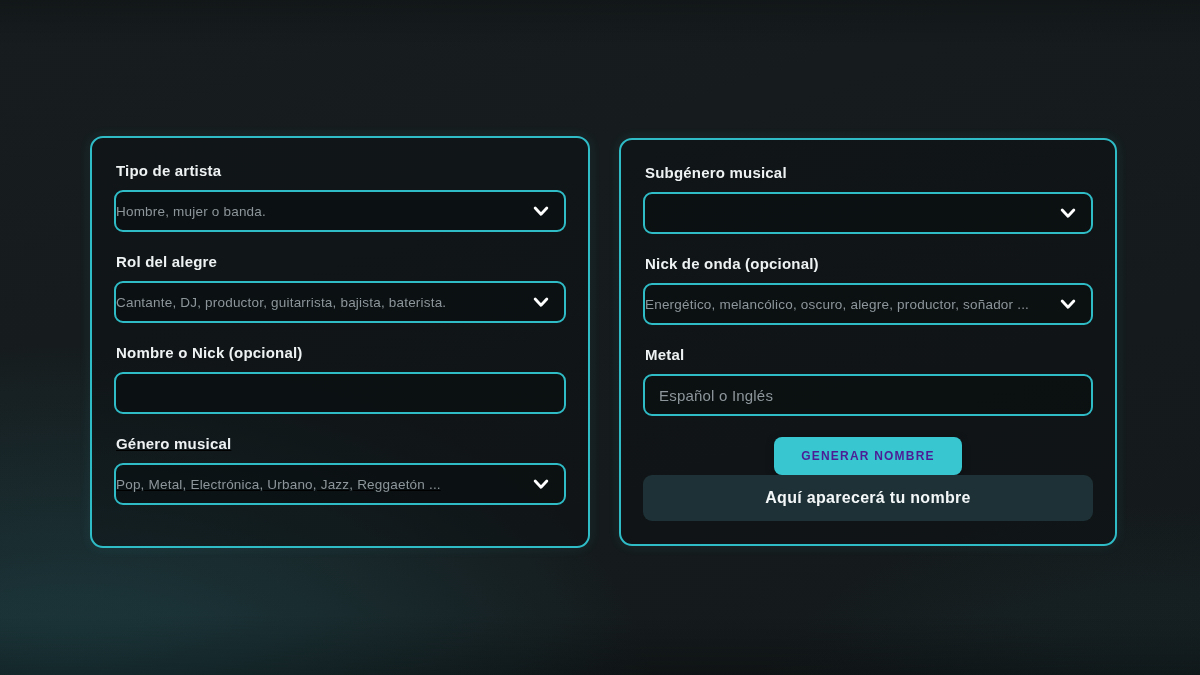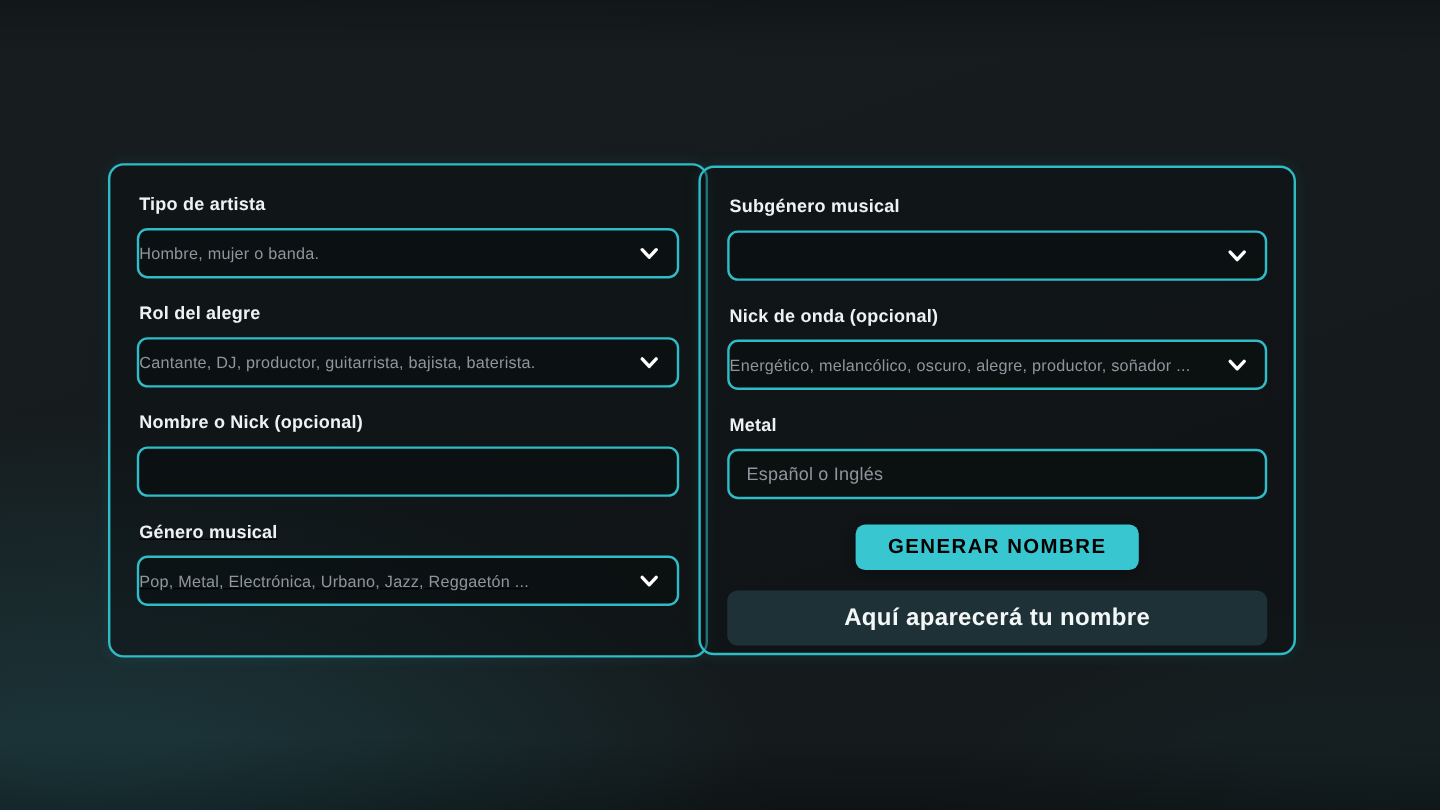--- a/index.html
+++ b/index.html
@@ -18,21 +18,21 @@
       linear-gradient(160deg, #171d1f 0%, #141a1c 100%);
   }
   .panel {
     position:absolute; box-sizing:border-box;
     border:2px solid #2fbcc7; border-radius:13px;
     background:rgba(9,13,15,0.42);
     box-shadow:0 0 12px rgba(47,188,199,0.10);
     padding:24px 22px;
   }
   .panel-left  { left:90px;  top:136px; width:500px; height:412px; }
-  .panel-right { left:582px; top:138px; width:498px; height:408px; }
+  .panel-right { left:619px; top:138px; width:498px; height:408px; }
 
   .field-group { margin-bottom:21px; }
   .field-group:last-child { margin-bottom:0;text-decoration:underline; }
 
   .field-label {
     display:block; margin:0 0 11px 2px;
     font-size:15px; font-weight:700; letter-spacing:0.2px;
     color:#eef2f3;
   }
   .control {
@@ -50,29 +50,29 @@
     margin-right:8px;
   }
   .chev { flex:0 0 auto; display:block; }
   input.control {
     padding:0 14px; color:#dfe4e6; font-size:15px; outline:none;
   }
   input.control::placeholder { color:#8d969b; letter-spacing:0.2px; }
 
   .generate-btn {
     display:block; margin:20px auto 0; height:38px; padding:0 27px;
-    background:#38c6d0; color:#000000; border:none; border-radius:8px;
-    font-family:inherit; font-size:17px; font-weight:700; letter-spacing:1.2px;
+    background:#38c6d0; color:#4c1d95; border:none; border-radius:8px;
+    font-family:inherit; font-size:12px; font-weight:700; letter-spacing:1.2px;
     cursor:pointer; box-shadow:0 2px 8px rgba(0,0,0,0.25);
   }
   .result-box {
-    margin-top:17px; height:46px; border-radius:9px;
+    height:46px; border-radius:9px;
     background:#1d3136;
     display:flex; align-items:center; justify-content:center;
-    color:#f4f7f8; font-size:20px; font-weight:700; letter-spacing:0.3px;
+    color:#f4f7f8; font-size:16px; font-weight:700; letter-spacing:0.3px;
   }
 </style>
 </head>
 <body>
 
 <div class="page">
 
   <section class="panel panel-left">
 
     <div class="field-group">

